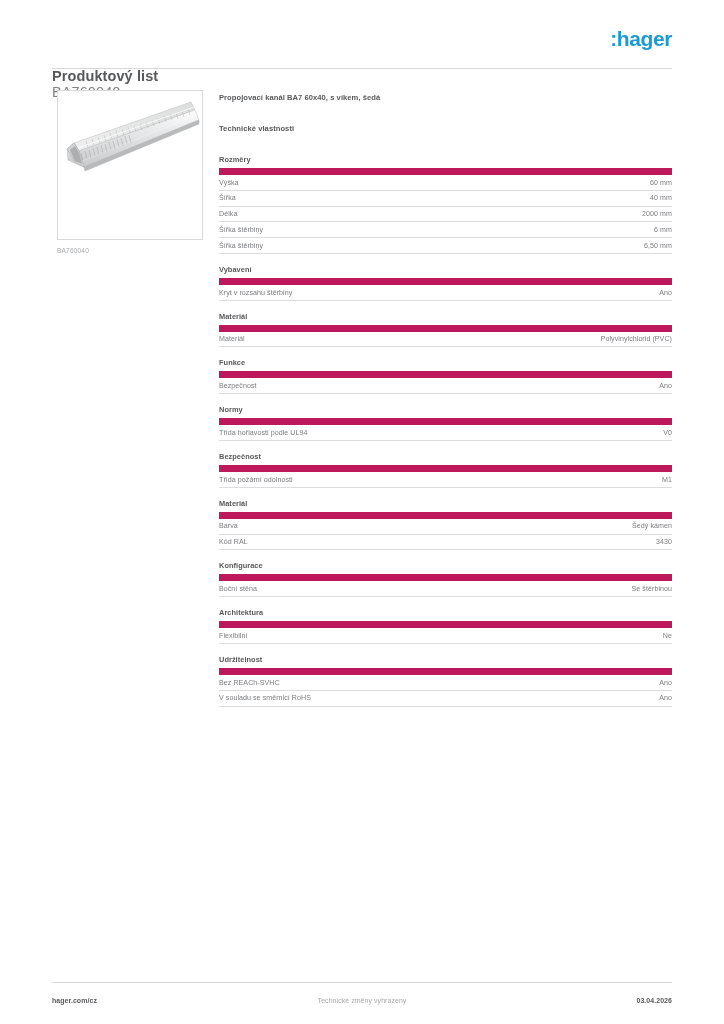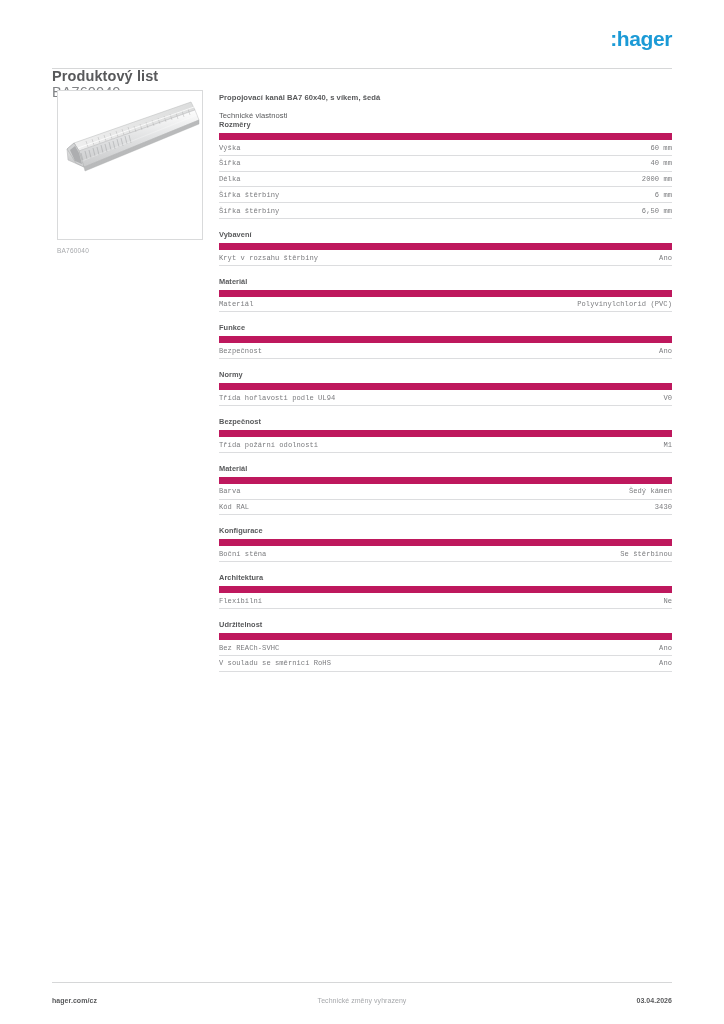--- a/index.html
+++ b/index.html
@@ -98,45 +98,45 @@
     position: absolute;
     left: 219px;
     top: 93px;
     width: 453px;
   }
   .product-name {
     font-size: 7.6px;
     font-weight: bold;
     color: #58595b;
     letter-spacing: 0.05px;
-    margin-bottom: 9px;
+    margin-bottom: 22px;
   }
   .specs-title {
     font-size: 7.6px;
-    font-weight: normal;
-    color: #58595b;
-    letter-spacing: 0.05px;
+    font-weight: bold;
+    color: #58595b;
+    letter-spacing: 0.05px;
+    margin-bottom: 22px;
   }
 
   .spec-group { margin-bottom: 11px; }
   .group-title {
     font-size: 7.4px;
     font-weight: bold;
     color: #58595b;
     letter-spacing: 0.05px;
     padding-bottom: 4px;
     border-bottom: 7px solid #be185d;
   }
   .spec-row {
     display: flex;
     justify-content: space-between;
     align-items: flex-start;
     border-bottom: 1px solid #dcdddf;
     padding: 3.6px 0 3.2px 0;
-    font-family: Liberation Mono, monospace;
   }
   .spec-label {
     font-size: 7.1px;
     color: #7b7c7f;
     letter-spacing: 0.05px;
     white-space: nowrap;
   }
   .spec-value {
     font-size: 7.1px;
     color: #7b7c7f;

